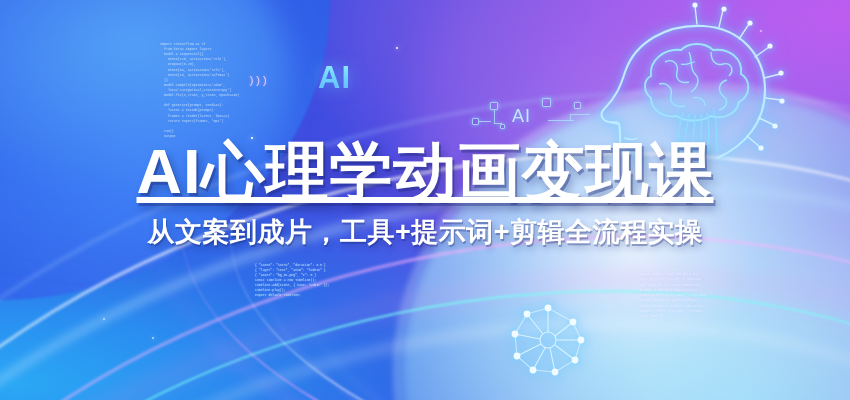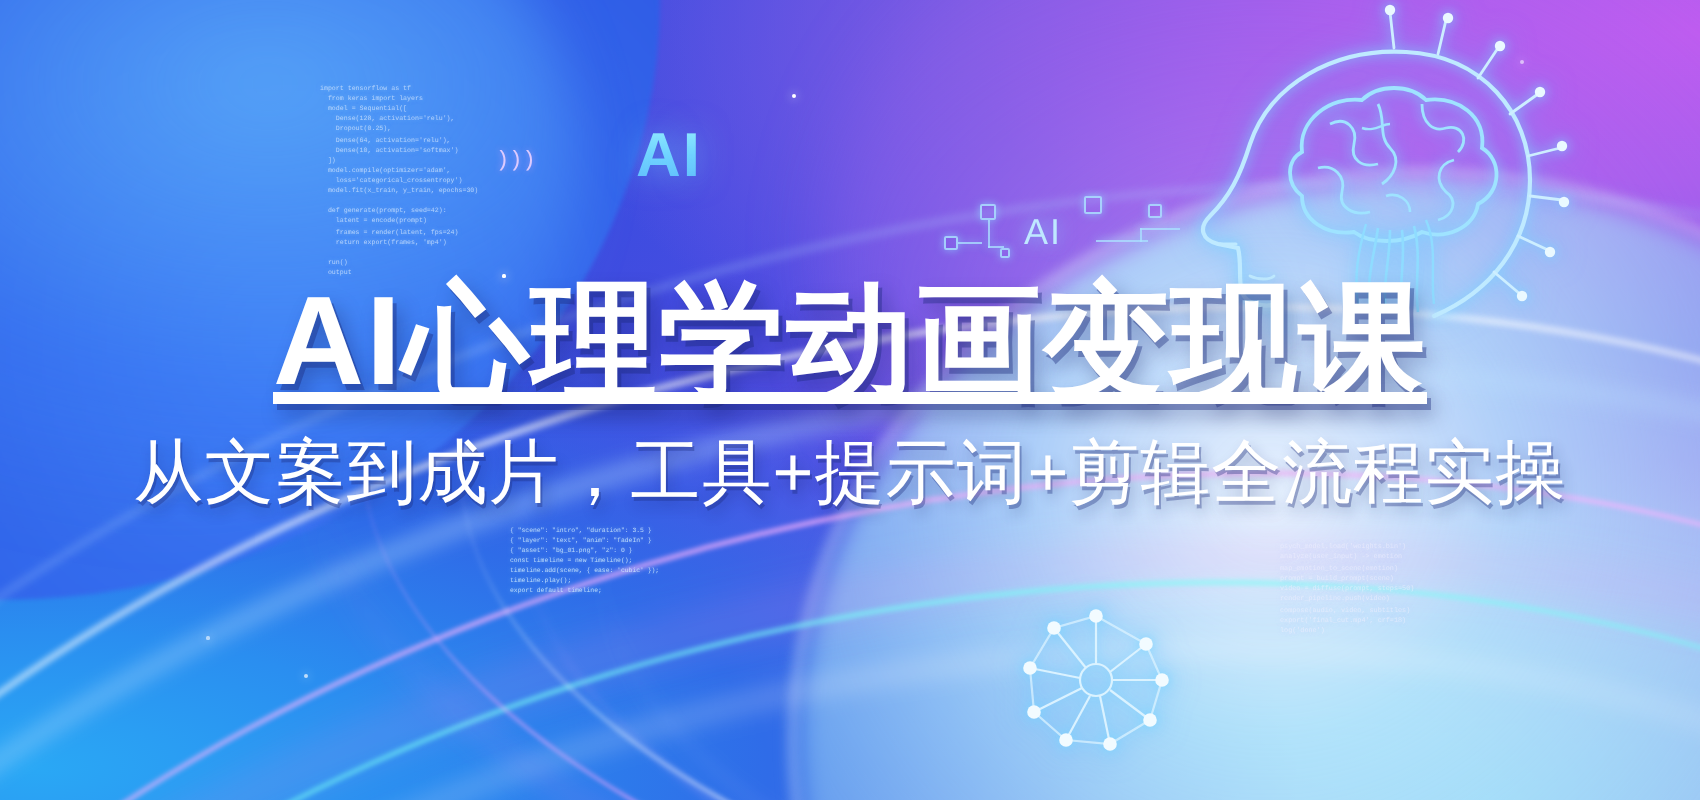--- a/index.html
+++ b/index.html
@@ -155,21 +155,21 @@
     font-size:63px;font-weight:700;color:#ffffff;
     letter-spacing:1px;line-height:1;
     margin:0;
     text-shadow:
       2px 3px 0 rgba(25,40,120,.38),
       4px 6px 10px rgba(20,30,95,.35);
     text-decoration: underline;
   }
   .subtitle{
     margin:16px 0 0 0;
-    font-size:35px;font-weight:400;color:#ffffff;
+    font-size:27px;font-weight:700;color:#ffffff;
     letter-spacing:.5px;line-height:1;
     text-shadow:
       1px 2px 0 rgba(25,40,120,.34),
       2px 4px 7px rgba(20,30,95,.30);
   }
 
   
   .spark{position:absolute;background:#fff;border-radius:50%;
          box-shadow:0 0 5px rgba(255,255,255,.95);}
 </style>

